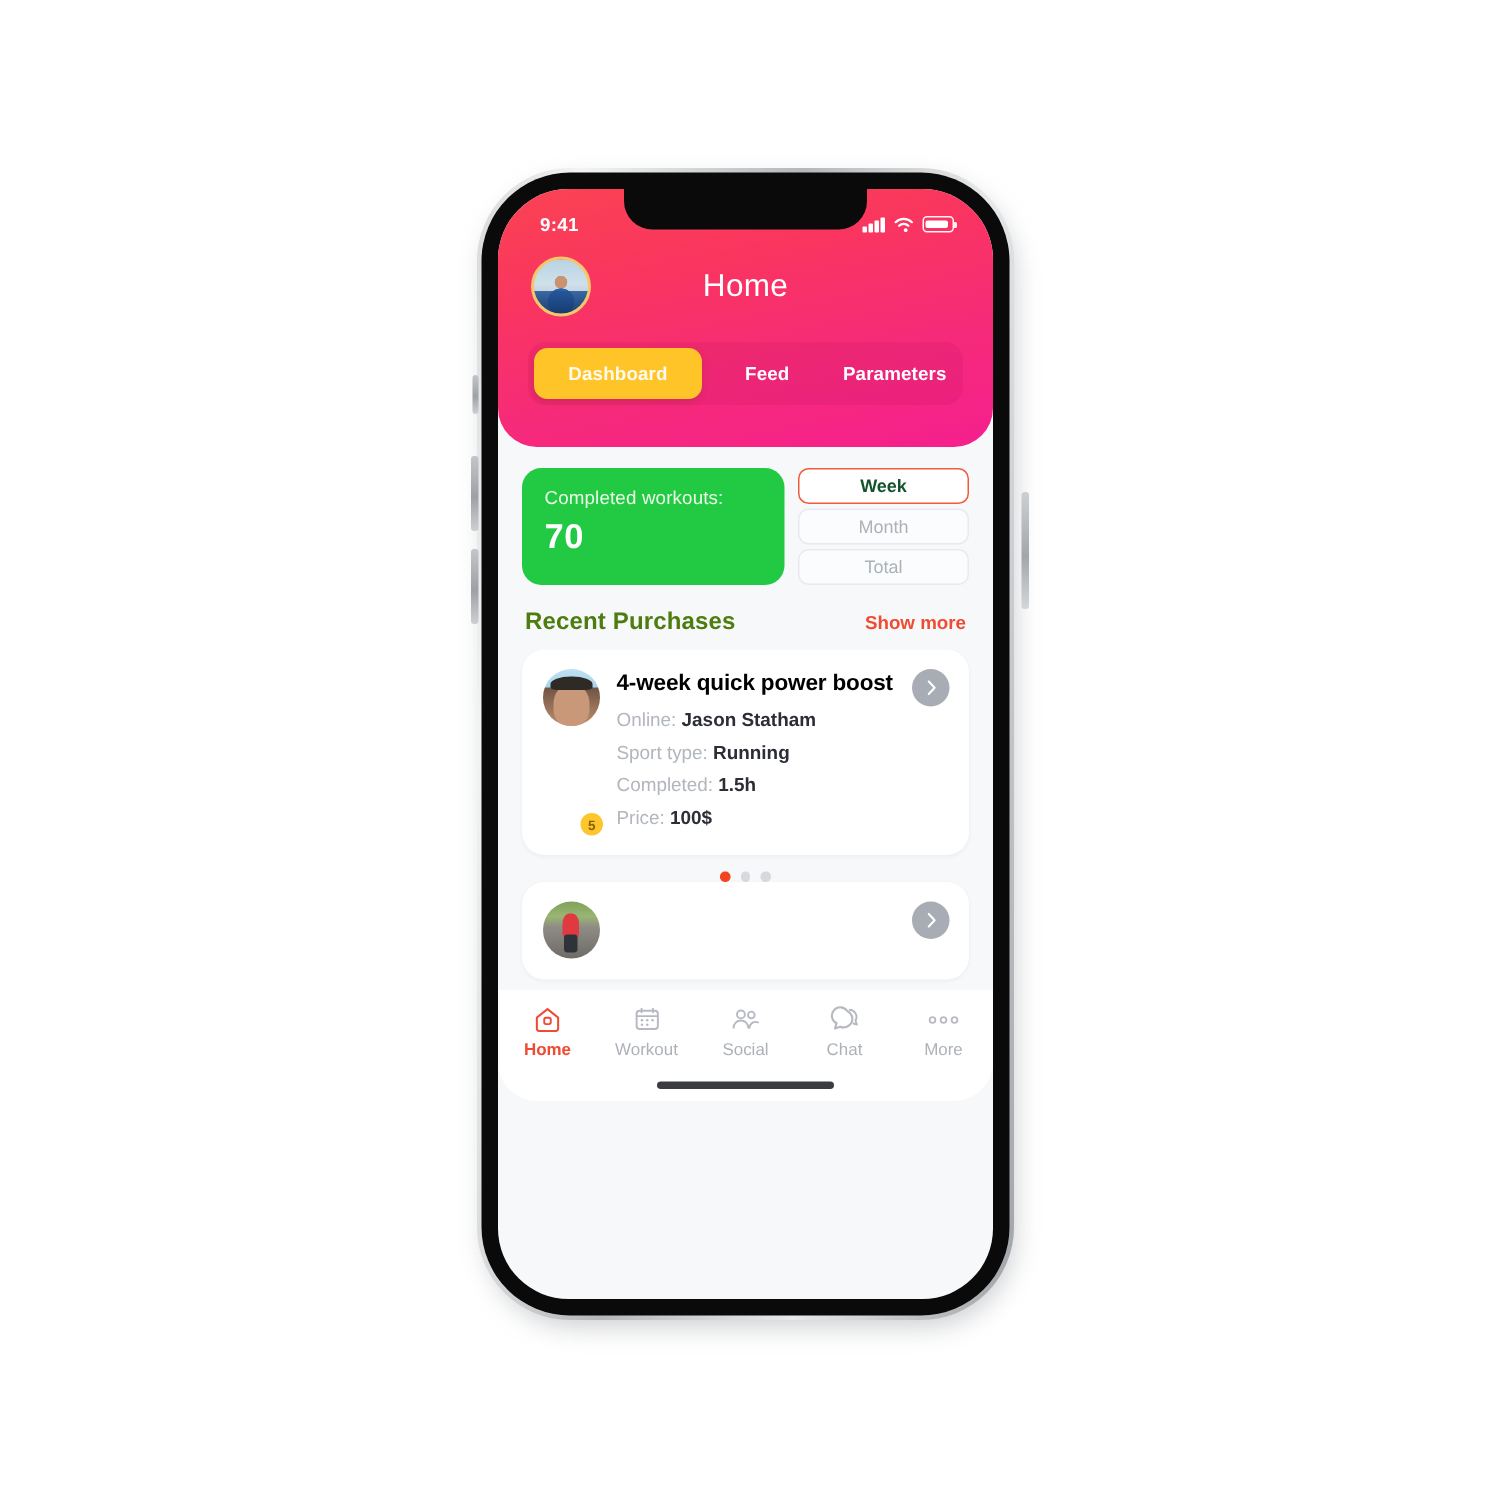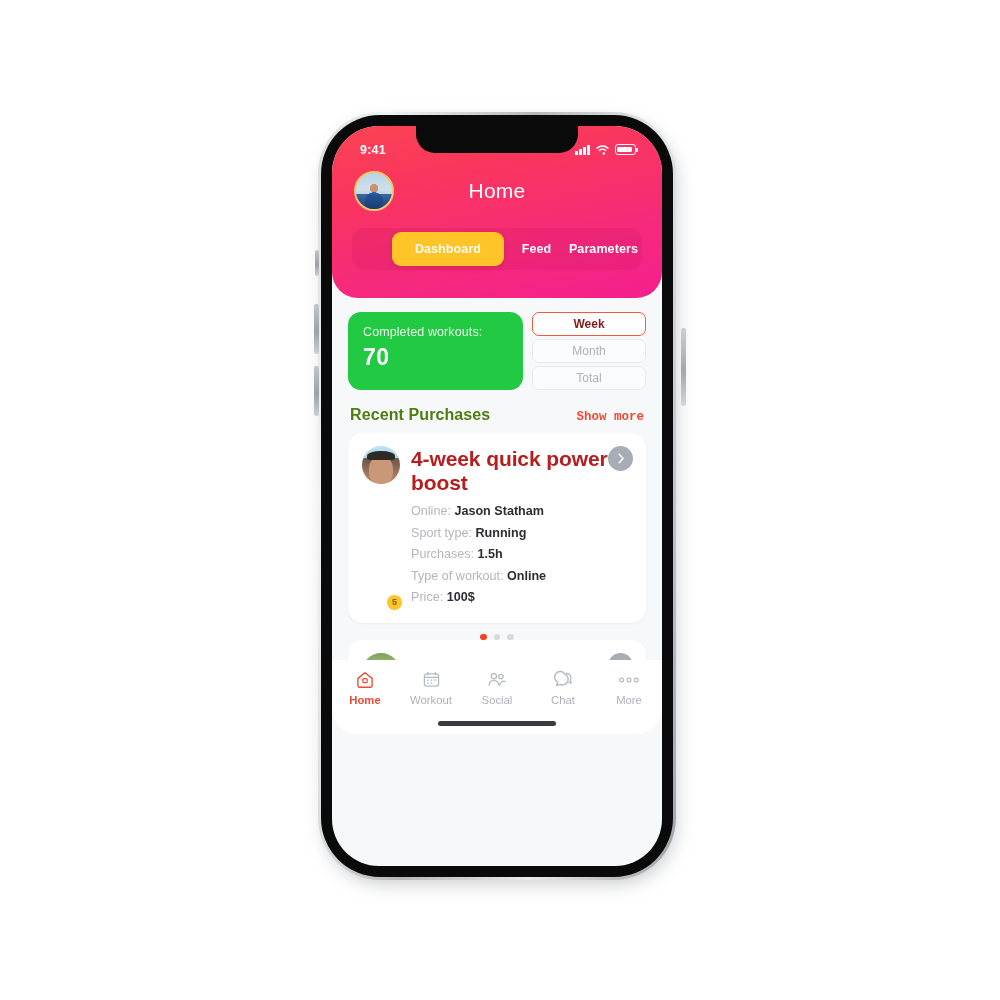--- a/index.html
+++ b/index.html
@@ -194,21 +194,20 @@
     color: #ffffff;
     border-radius: 9px;
     letter-spacing: .1px;
     cursor: pointer;
   }
   .seg.active {
     background: #ffc528;
     color: #fffaf0;
     box-shadow: 0 2px 5px rgba(120,50,0,.2);
     flex: 0 0 112px;
-    margin-left: 36px;
   }
 
   
   .app-body {
     background: #f7f8fa;
     height: 436px;
     position: relative;
     overflow: hidden;
     border-radius: 26px;
   }
@@ -249,33 +248,33 @@
     color: #adb1b8;
     font-size: 12px;
     font-weight: 500;
     display: flex;
     align-items: center;
     justify-content: center;
     cursor: pointer;
   }
   .period-btn.active {
     border: 1.4px solid #ef5b3c;
-    color: #7f1d1d;
+    color: #14532d;
     background: #fff;
     font-weight: 600;
   }
 
   .section-head {
     display: flex;
     align-items: baseline;
     justify-content: space-between;
     padding: 16px 18px 9px 18px;
   }
   .section-title { font-size: 16px; font-weight: 600; color: #4d7c0f; letter-spacing: .1px; }
-  .section-link { font-size: 12.5px; font-weight: 600; color: #ef4b32; cursor: pointer; font-family: Liberation Mono, monospace; }
+  .section-link { font-size: 12.5px; font-weight: 600; color: #ef4b32; cursor: pointer; }
 
   .card {
     margin: 0 16px;
     background: #fff;
     border-radius: 15px;
     padding: 13px 14px 14px 14px;
     display: flex;
     gap: 11px;
     box-shadow: 0 1px 3px rgba(30,35,50,.05);
     position: relative;
@@ -320,23 +319,23 @@
     font-size: 9px;
     font-weight: 700;
     display: flex;
     align-items: center;
     justify-content: center;
     border: 1.5px solid #fff;
   }
 
   .card-main { flex: 1; min-width: 0; padding-top: 1px; }
   .card-title {
-    font-size: 21px;
+    font-size: 15px;
     font-weight: 700;
-    color: #b91c1c;
+    color: #000000;
     letter-spacing: -.1px;
     margin-bottom: 6px;
   }
   .card-line {
     font-size: 12.6px;
     color: #b2b6bd;
     line-height: 21.5px;
     white-space: nowrap;
     overflow: hidden;
   }
@@ -474,26 +473,22 @@
           <div class="card-title">4-week quick power boost</div>
           <div class="card-line">
             <span>Online:</span>
             <b>Jason Statham</b>
           </div>
           <div class="card-line">
             <span>Sport type:</span>
             <b>Running</b>
           </div>
           <div class="card-line">
-            <span>Purchases:</span>
+            <span>Completed:</span>
             <b>1.5h</b>
-          </div>
-          <div class="card-line">
-            <span>Type of workout:</span>
-            <b>Online</b>
           </div>
           <div class="card-line">
             <span>Price:</span>
             <b>100$</b>
           </div>
         </div>
         <div class="chev-btn">
           <svg width="8" height="11" viewBox="0 0 8 12">
               <path d="M2 1.4 L6.3 6 L2 10.6" stroke="#fff" stroke-width="1.5" fill="none" stroke-linecap="round" stroke-linejoin="round"></path>
             </svg>

